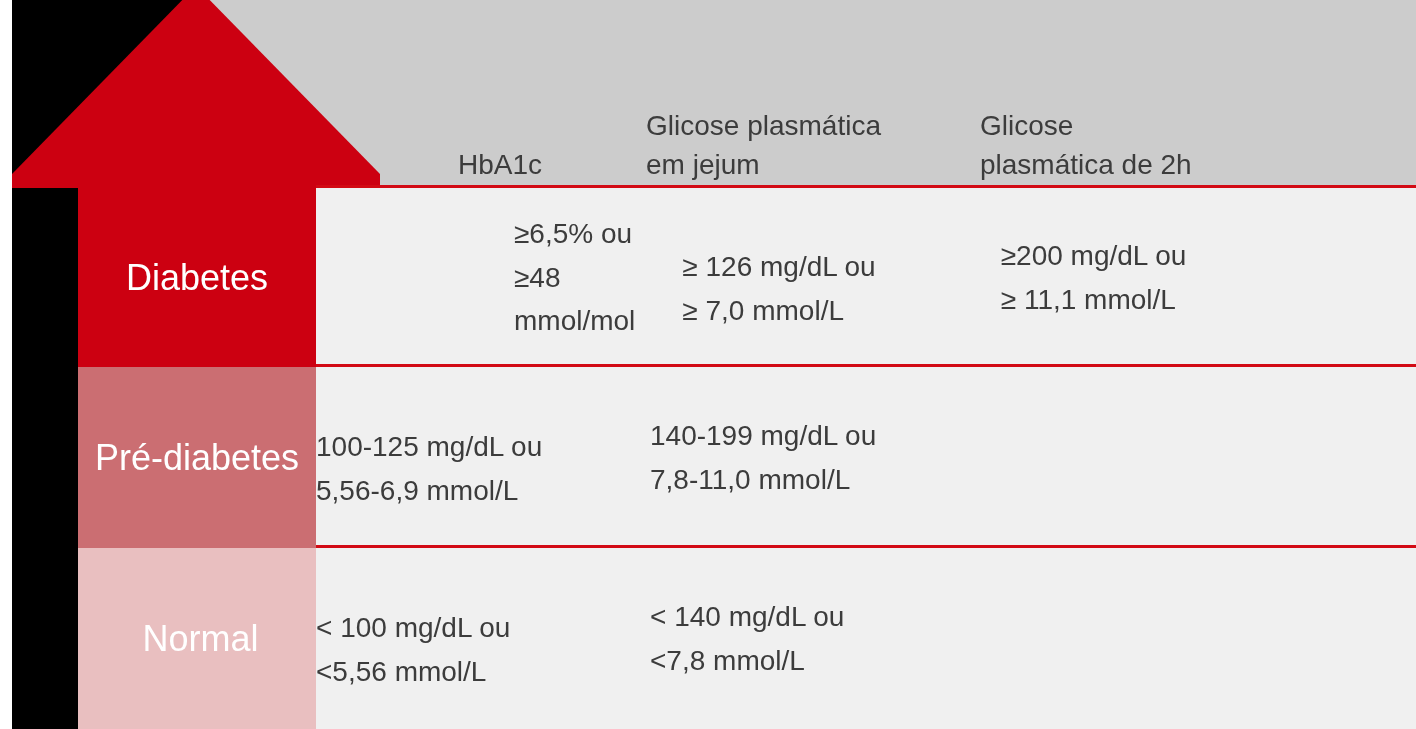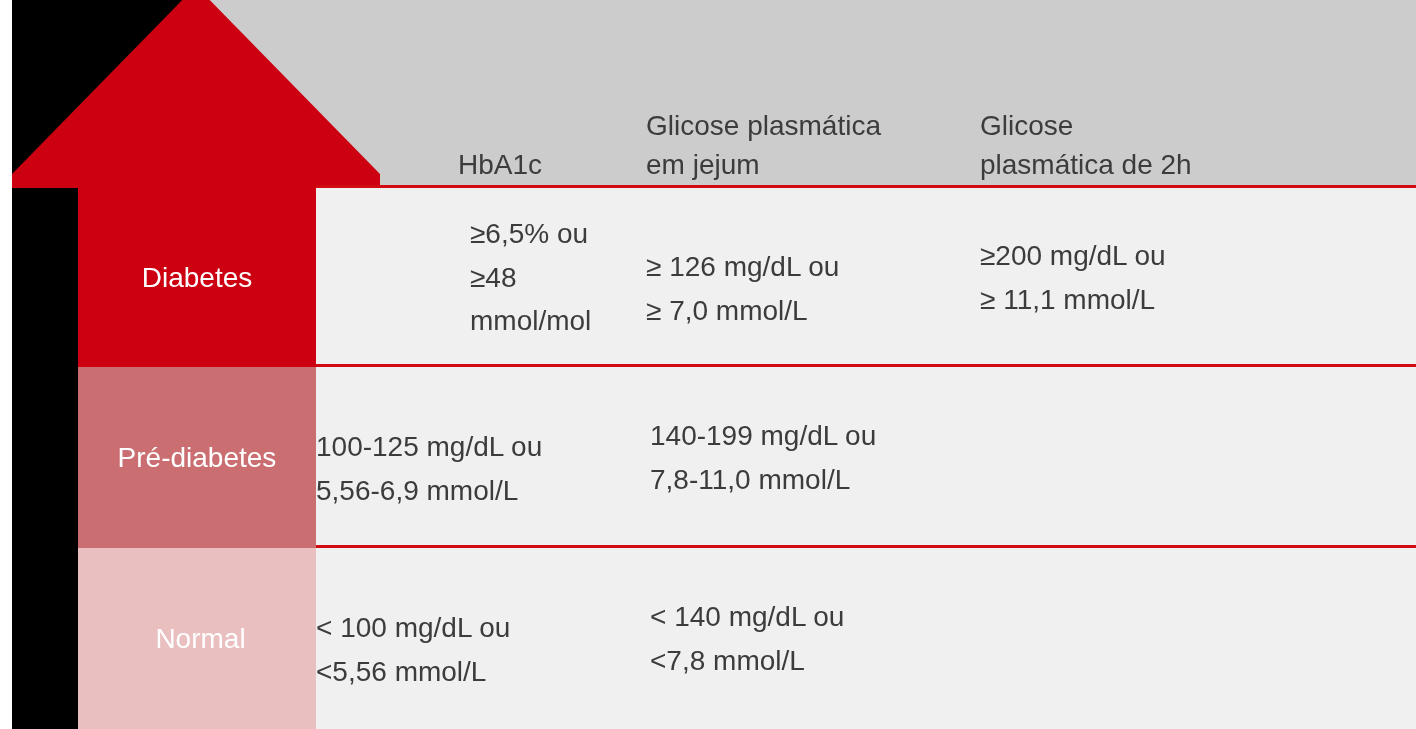--- a/index.html
+++ b/index.html
@@ -112,21 +112,21 @@
   .row-label {
     position: absolute;
     left: 66px;
     top: 0;
     width: 238px;
     height: 100%;
     display: flex;
     align-items: center;
     justify-content: center;
     color: #ffffff;
-    font-size: 28px;
+    font-size: 36px;
     font-weight: 400;
     box-sizing: border-box;
   }
 
   .row-cells {
     position: absolute;
     left: 304px;
     top: 0;
     width: 1100px;
     height: 100%;
@@ -136,21 +136,21 @@
     box-sizing: border-box;
   }
   .cell {
     box-sizing: border-box;
     padding: 0 24px 0 0;
     color: #3c3c3c;
     font-size: 28px;
     line-height: 1.56;
     white-space: pre-line;
   }
-  .cell.c1 { width: 330px; padding-left: 154px; }
+  .cell.c1 { width: 330px; padding-left: 154px; margin-left: 44px; }
   .cell.c2 { width: 334px; margin-top: 23px; }
   .cell.c3 { width: 436px; }
 
   .row-rule {
     position: absolute;
     left: 304px;
     top: -3px;
     width: 1100px;
     height: 3px;
     background: #d20a14;

